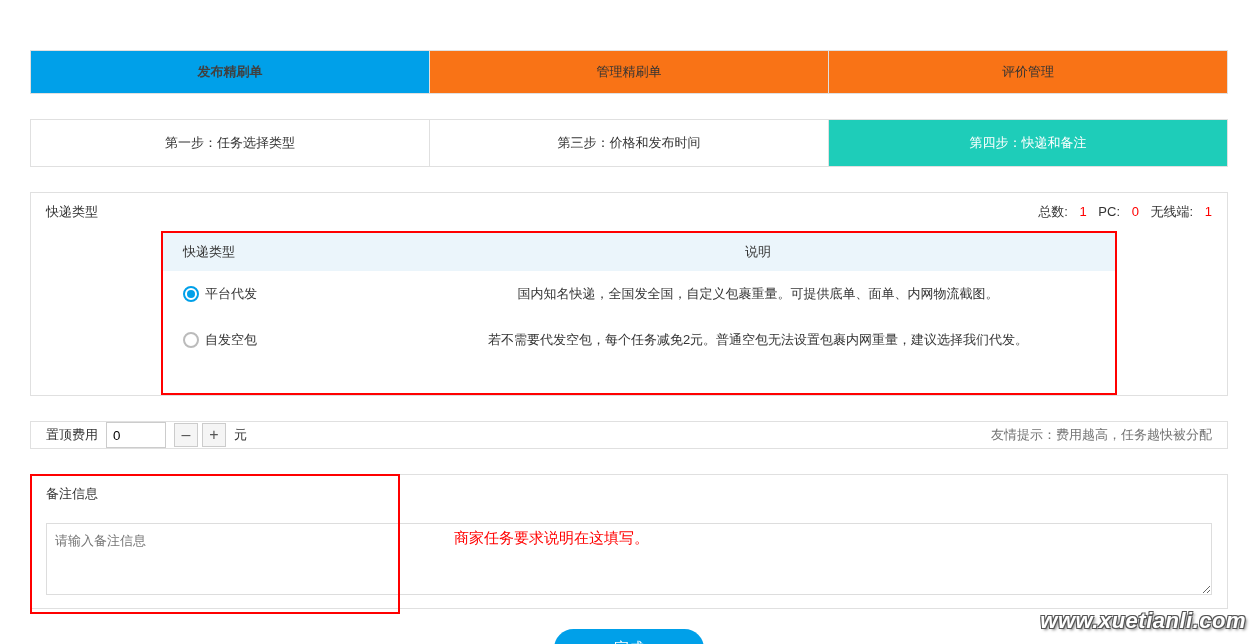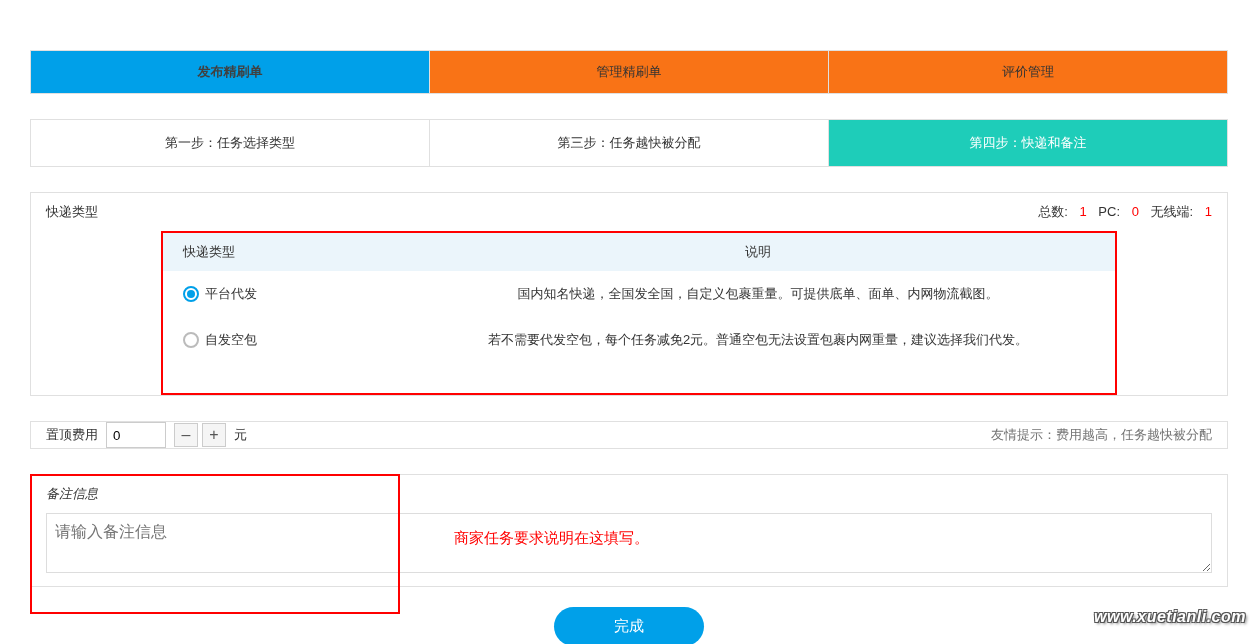--- a/index.html
+++ b/index.html
@@ -39,45 +39,45 @@
     .top-fee-panel { border: 1px solid #e0e0e0; padding: 0 15px; display: flex; align-items: center; justify-content: space-between; margin-bottom: 25px; }
     .top-fee-left { display: flex; align-items: center; gap: 8px; }
     .num-input { width: 60px; height: 26px; border: 1px solid #ccc; padding: 0 6px; }
     .stepper { display: flex; gap: 4px; }
     .stepper-btn { width: 24px; height: 24px; border: 1px solid #ccc; background: #f5f5f5; display: flex; align-items: center; justify-content: center; cursor: pointer; font-size: 16px; color: #555; }
     .warn-tip { color: #737373; }
     
     .remark-box { position: relative; }
     .remark-highlight { border: 2px solid #ff0000; position: absolute; top: 0; left: 0; width: 370px; height: 140px; pointer-events: none; z-index: 2; }
     .remark-panel { border: 1px solid #e0e0e0; padding: 10px 15px; }
-    .remark-title { margin-bottom: 10px; font-style: italic; }
-    .remark-textarea { width: 100%; height: 60px; border: 1px solid #ddd; padding: 8px; font-family: inherit; font-size: 16px; resize: both; }
+    .remark-title { margin-bottom: 20px; }
+    .remark-textarea { width: 100%; height: 72px; border: 1px solid #ddd; padding: 8px; font-family: inherit; font-size: 13px; resize: both; }
     .remark-note { position: absolute; top: 55px; left: 424px; color: #ff0000; font-size: 15px; z-index: 1; }
     
     .submit-row { text-align: center; margin-top: 20px; }
     .submit-btn { background: #00a0e9; color: #fff; border: none; border-radius: 20px; padding: 10px 60px; font-size: 15px; cursor: pointer; }
     
-    .watermark { position: absolute; right: 12px; top: 608px; font-size: 16px; font-style: italic; font-weight: bold; color: #fff; text-shadow: -1px -1px 0 #555, 1px -1px 0 #555, -1px 1px 0 #555, 1px 1px 0 #555, 2px 2px 3px rgba(0,0,0,0.5); letter-spacing: 0.5px; pointer-events: none; }
+    .watermark { position: absolute; right: 12px; top: 608px; font-size: 22px; font-style: italic; font-weight: bold; color: #fff; text-shadow: -1px -1px 0 #555, 1px -1px 0 #555, -1px 1px 0 #555, 1px 1px 0 #555, 2px 2px 3px rgba(0,0,0,0.5); letter-spacing: 0.5px; pointer-events: none; }
     .wrap { position: relative; width: 1258px; }
   </style>
 </head>
 <body>
 
 <div class="wrap">
 <div class="container">
 
   <div class="main-tabs">
     <div class="main-tab active">发布精刷单</div>
     <div class="main-tab">管理精刷单</div>
     <div class="main-tab">评价管理</div>
   </div>
 
   <div class="step-tabs">
     <div class="step-tab">第一步：任务选择类型</div>
-    <div class="step-tab">第三步：任务越快被分配</div>
+    <div class="step-tab">第三步：价格和发布时间</div>
     <div class="step-tab active">第四步：快递和备注</div>
   </div>
 
   <div class="panel">
     <div class="panel-header">
       <div>快递类型</div>
       <div class="stats">
         <span>总数:</span>
         <span class="red">1</span>
         <span>PC:</span>

